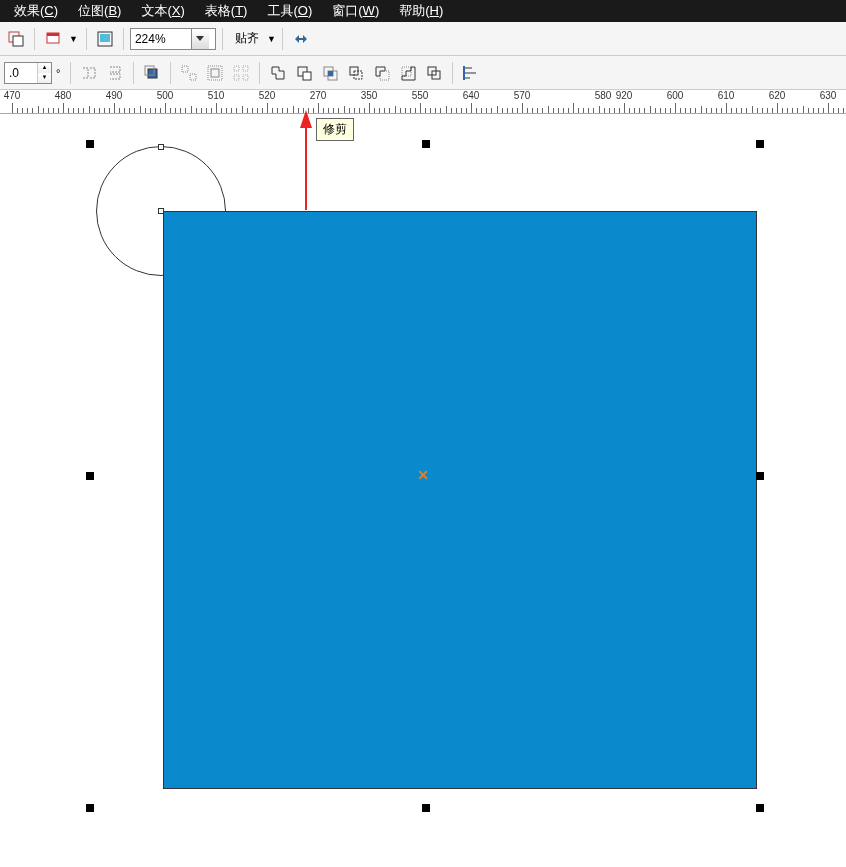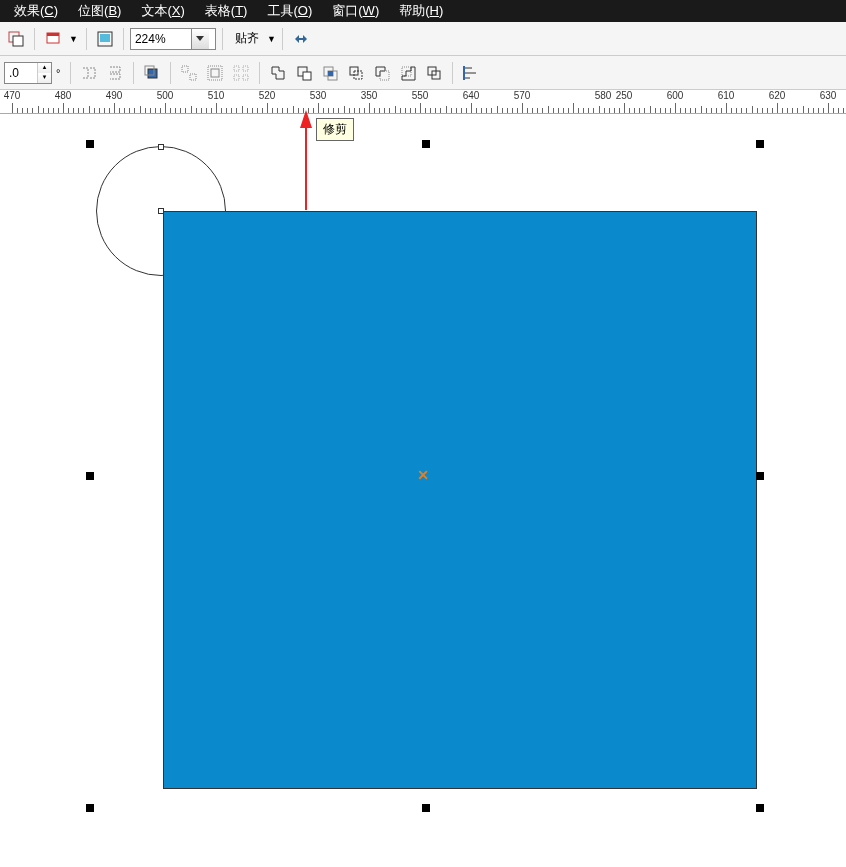--- a/index.html
+++ b/index.html
@@ -278,21 +278,21 @@
     <div class="ruler-tick major" style="left: 267px;"></div>
     <div class="ruler-tick minor" style="left: 272.1px;"></div>
     <div class="ruler-tick minor" style="left: 277.2px;"></div>
     <div class="ruler-tick minor" style="left: 282.3px;"></div>
     <div class="ruler-tick minor" style="left: 287.4px;"></div>
     <div class="ruler-tick minor" style="left: 292.5px; height: 7px;"></div>
     <div class="ruler-tick minor" style="left: 297.6px;"></div>
     <div class="ruler-tick minor" style="left: 302.7px;"></div>
     <div class="ruler-tick minor" style="left: 307.8px;"></div>
     <div class="ruler-tick minor" style="left: 312.9px;"></div>
-    <div class="ruler-label" style="left: 318px;">530</div>
+    <div class="ruler-label" style="left: 318px;">270</div>
     <div class="ruler-tick major" style="left: 318px;"></div>
     <div class="ruler-tick minor" style="left: 323.1px;"></div>
     <div class="ruler-tick minor" style="left: 328.2px;"></div>
     <div class="ruler-tick minor" style="left: 333.3px;"></div>
     <div class="ruler-tick minor" style="left: 338.4px;"></div>
     <div class="ruler-tick minor" style="left: 343.5px; height: 7px;"></div>
     <div class="ruler-tick minor" style="left: 348.6px;"></div>
     <div class="ruler-tick minor" style="left: 353.7px;"></div>
     <div class="ruler-tick minor" style="left: 358.8px;"></div>
     <div class="ruler-tick minor" style="left: 363.9px;"></div>
@@ -344,21 +344,21 @@
     <div class="ruler-tick major" style="left: 573px;"></div>
     <div class="ruler-tick minor" style="left: 578.1px;"></div>
     <div class="ruler-tick minor" style="left: 583.2px;"></div>
     <div class="ruler-tick minor" style="left: 588.3px;"></div>
     <div class="ruler-tick minor" style="left: 593.4px;"></div>
     <div class="ruler-tick minor" style="left: 598.5px; height: 7px;"></div>
     <div class="ruler-tick minor" style="left: 603.6px;"></div>
     <div class="ruler-tick minor" style="left: 608.7px;"></div>
     <div class="ruler-tick minor" style="left: 613.8px;"></div>
     <div class="ruler-tick minor" style="left: 618.9px;"></div>
-    <div class="ruler-label" style="left: 624px;">250</div>
+    <div class="ruler-label" style="left: 624px;">920</div>
     <div class="ruler-tick major" style="left: 624px;"></div>
     <div class="ruler-tick minor" style="left: 629.1px;"></div>
     <div class="ruler-tick minor" style="left: 634.2px;"></div>
     <div class="ruler-tick minor" style="left: 639.3px;"></div>
     <div class="ruler-tick minor" style="left: 644.4px;"></div>
     <div class="ruler-tick minor" style="left: 649.5px; height: 7px;"></div>
     <div class="ruler-tick minor" style="left: 654.6px;"></div>
     <div class="ruler-tick minor" style="left: 659.7px;"></div>
     <div class="ruler-tick minor" style="left: 664.8px;"></div>
     <div class="ruler-tick minor" style="left: 669.9px;"></div>

